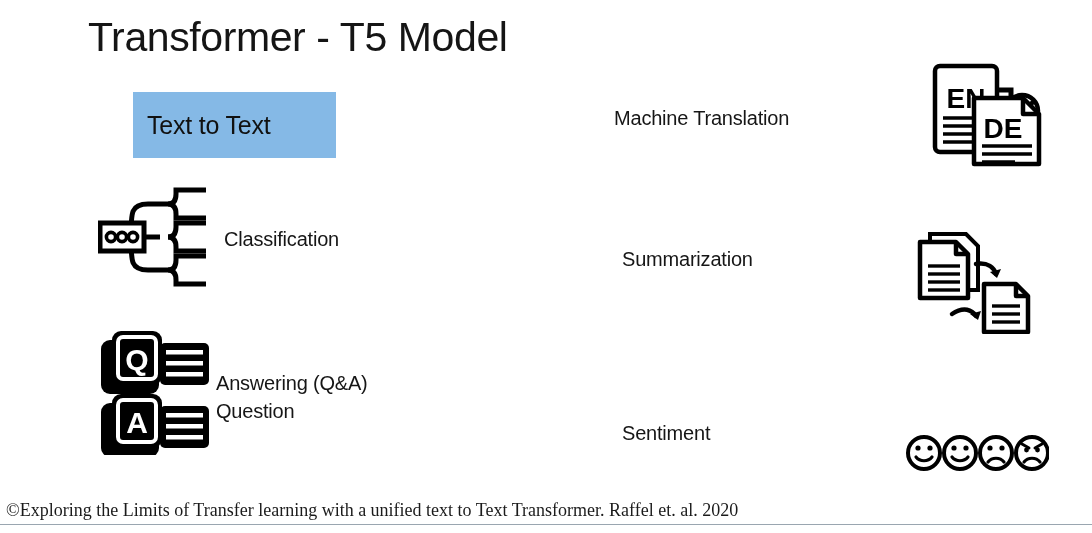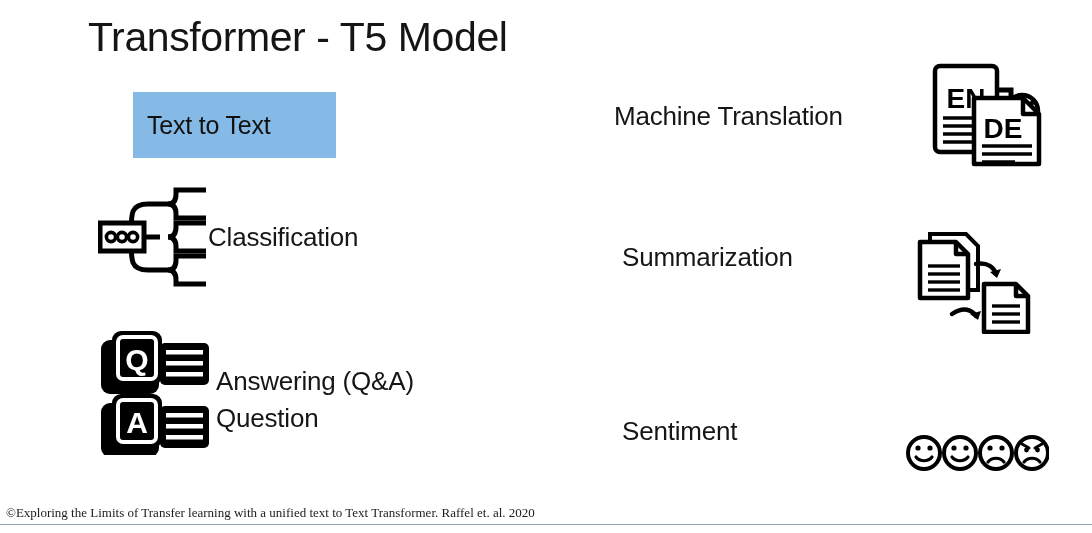--- a/index.html
+++ b/index.html
@@ -26,44 +26,44 @@
     width:203px;height:66px;
     background:#85b9e6;
     display:flex;align-items:center;
   }
   .hl-box .hl-text{
     margin-left:14px;font-size:25px;color:#111;letter-spacing:-0.2px;
   }
 
   
   .row-label{
-    position:absolute;font-size:26px;color:#161616;
-    letter-spacing:-0.2px;white-space:nowrap;line-height:1.42;
-  }
-  .lbl-classification{left:208px;top:219px;}
+    position:absolute;font-size:20px;color:#161616;
+    letter-spacing:-0.2px;white-space:nowrap;line-height:1.42;margin-top:6px;
+  }
+  .lbl-classification{left:224px;top:219px;}
   .lbl-qa{left:216px;top:363px;}
   .lbl-machine{left:614px;top:98px;}
   .lbl-summ{left:622px;top:239px;}
   .lbl-sent{left:622px;top:413px;}
 
   
   .icon{position:absolute;}
   .ic-classification{left:98px;top:186px;}
   .ic-qa{left:100px;top:330px;}
   .ic-translate{left:927px;top:58px;}
   .ic-summarize{left:908px;top:228px;}
   .ic-sentiment{left:905px;top:431px;}
 
   
   .footer{
     position:absolute;left:0;bottom:8px;width:1092px;
   }
   .footer-text{
     font-family:"Liberation Serif", serif;
-    font-size:13px;color:#1b1b1b;
+    font-size:18px;color:#1b1b1b;
     padding:0 0 3px 6px;white-space:nowrap;
   }
   .footer-rule{
     height:1px;background:#9aa6b0;width:1092px;
   }
   svg{display:block;}
 </style>
 </head>
 <body>
 

